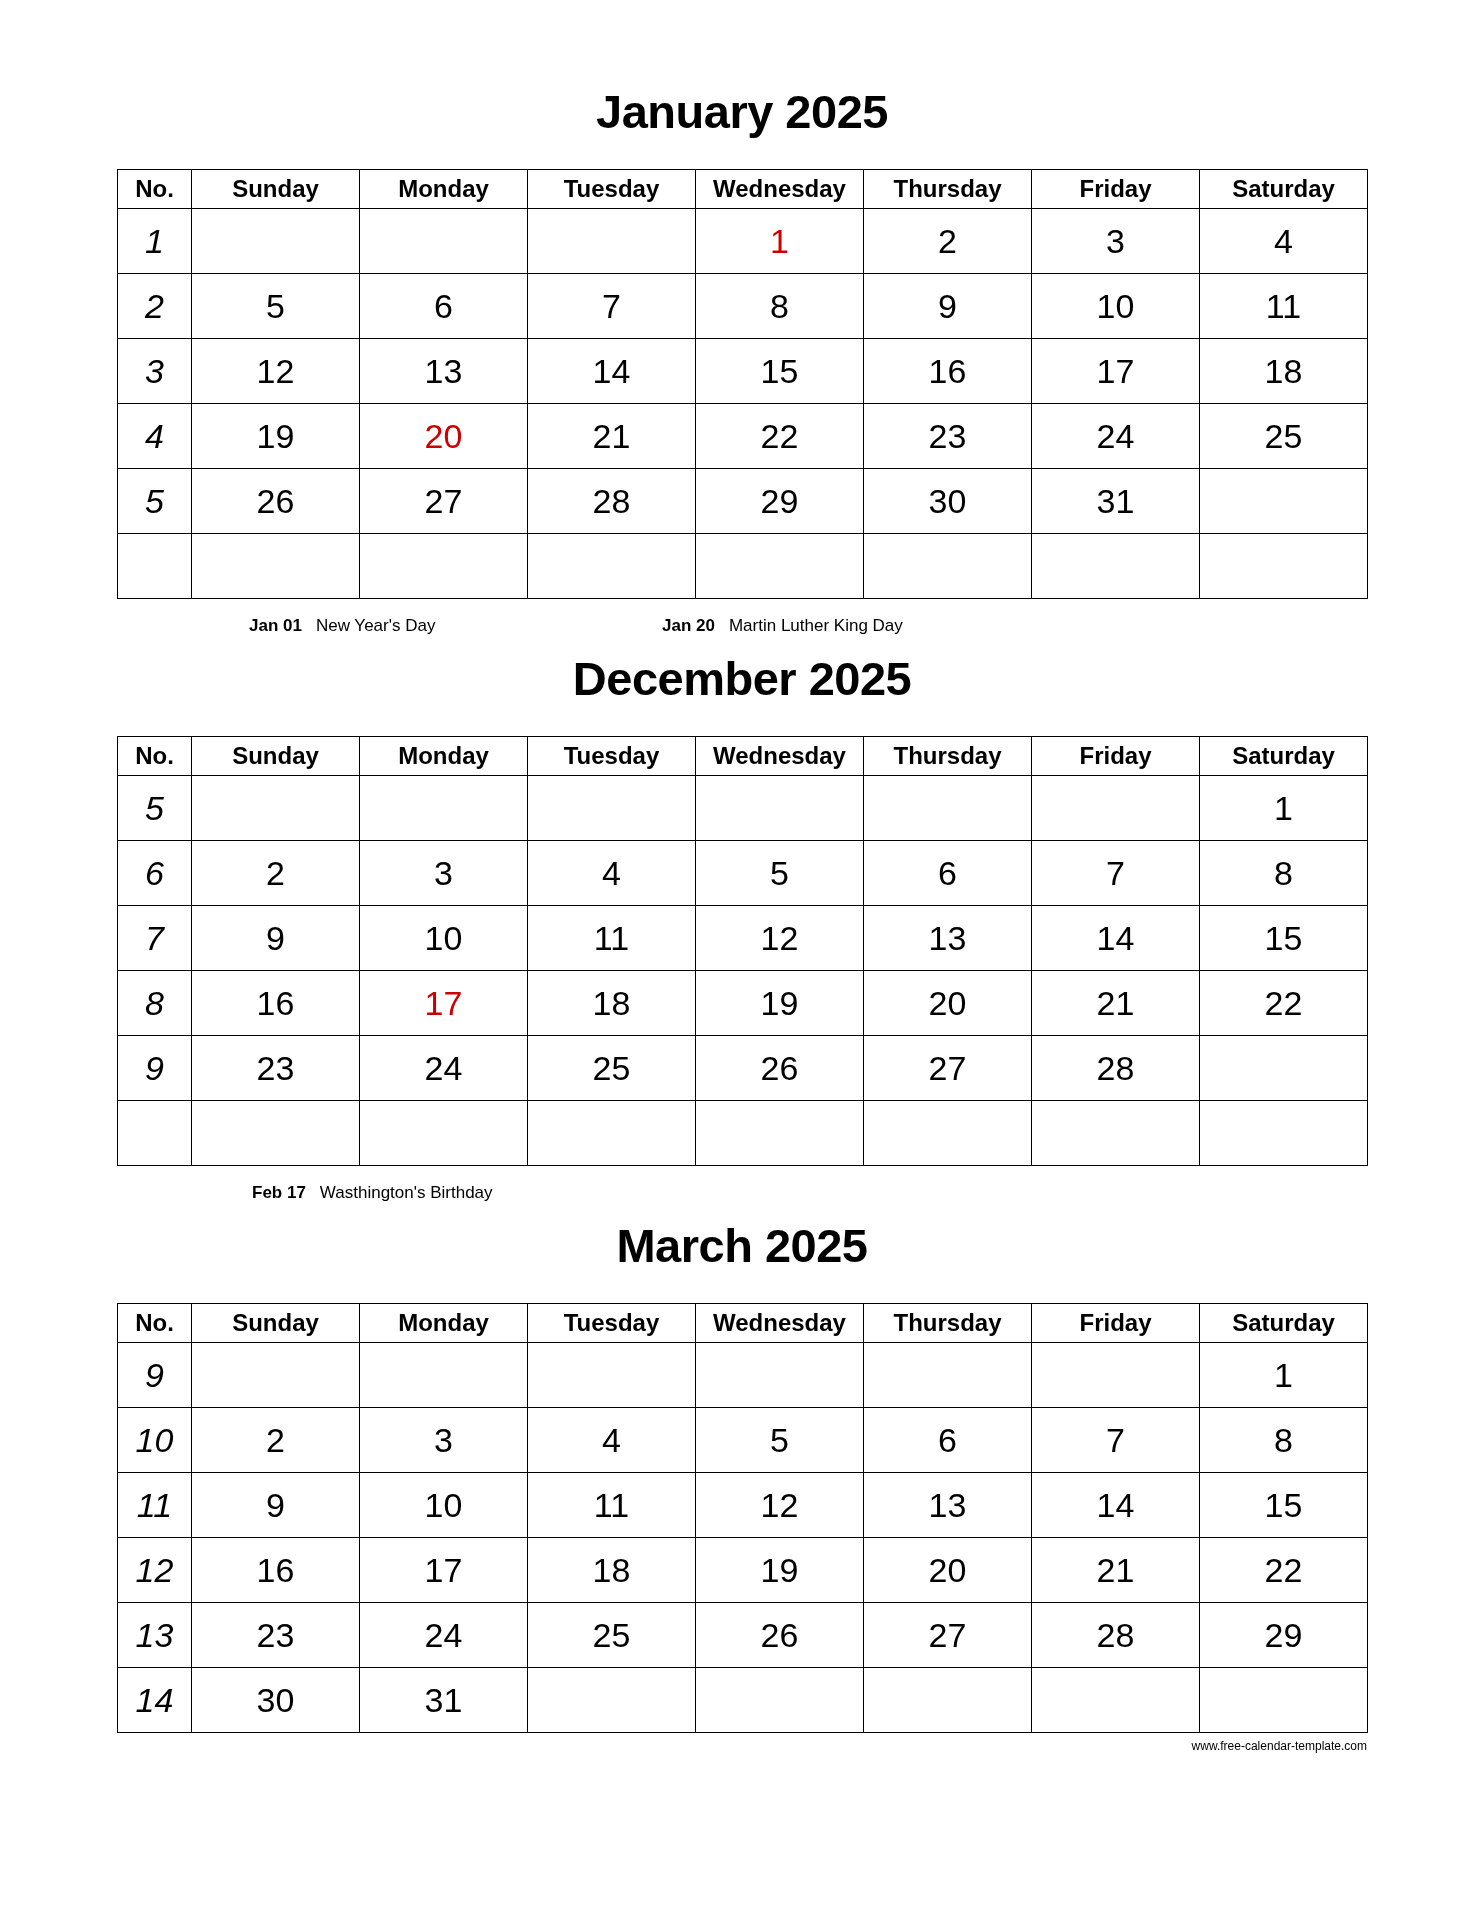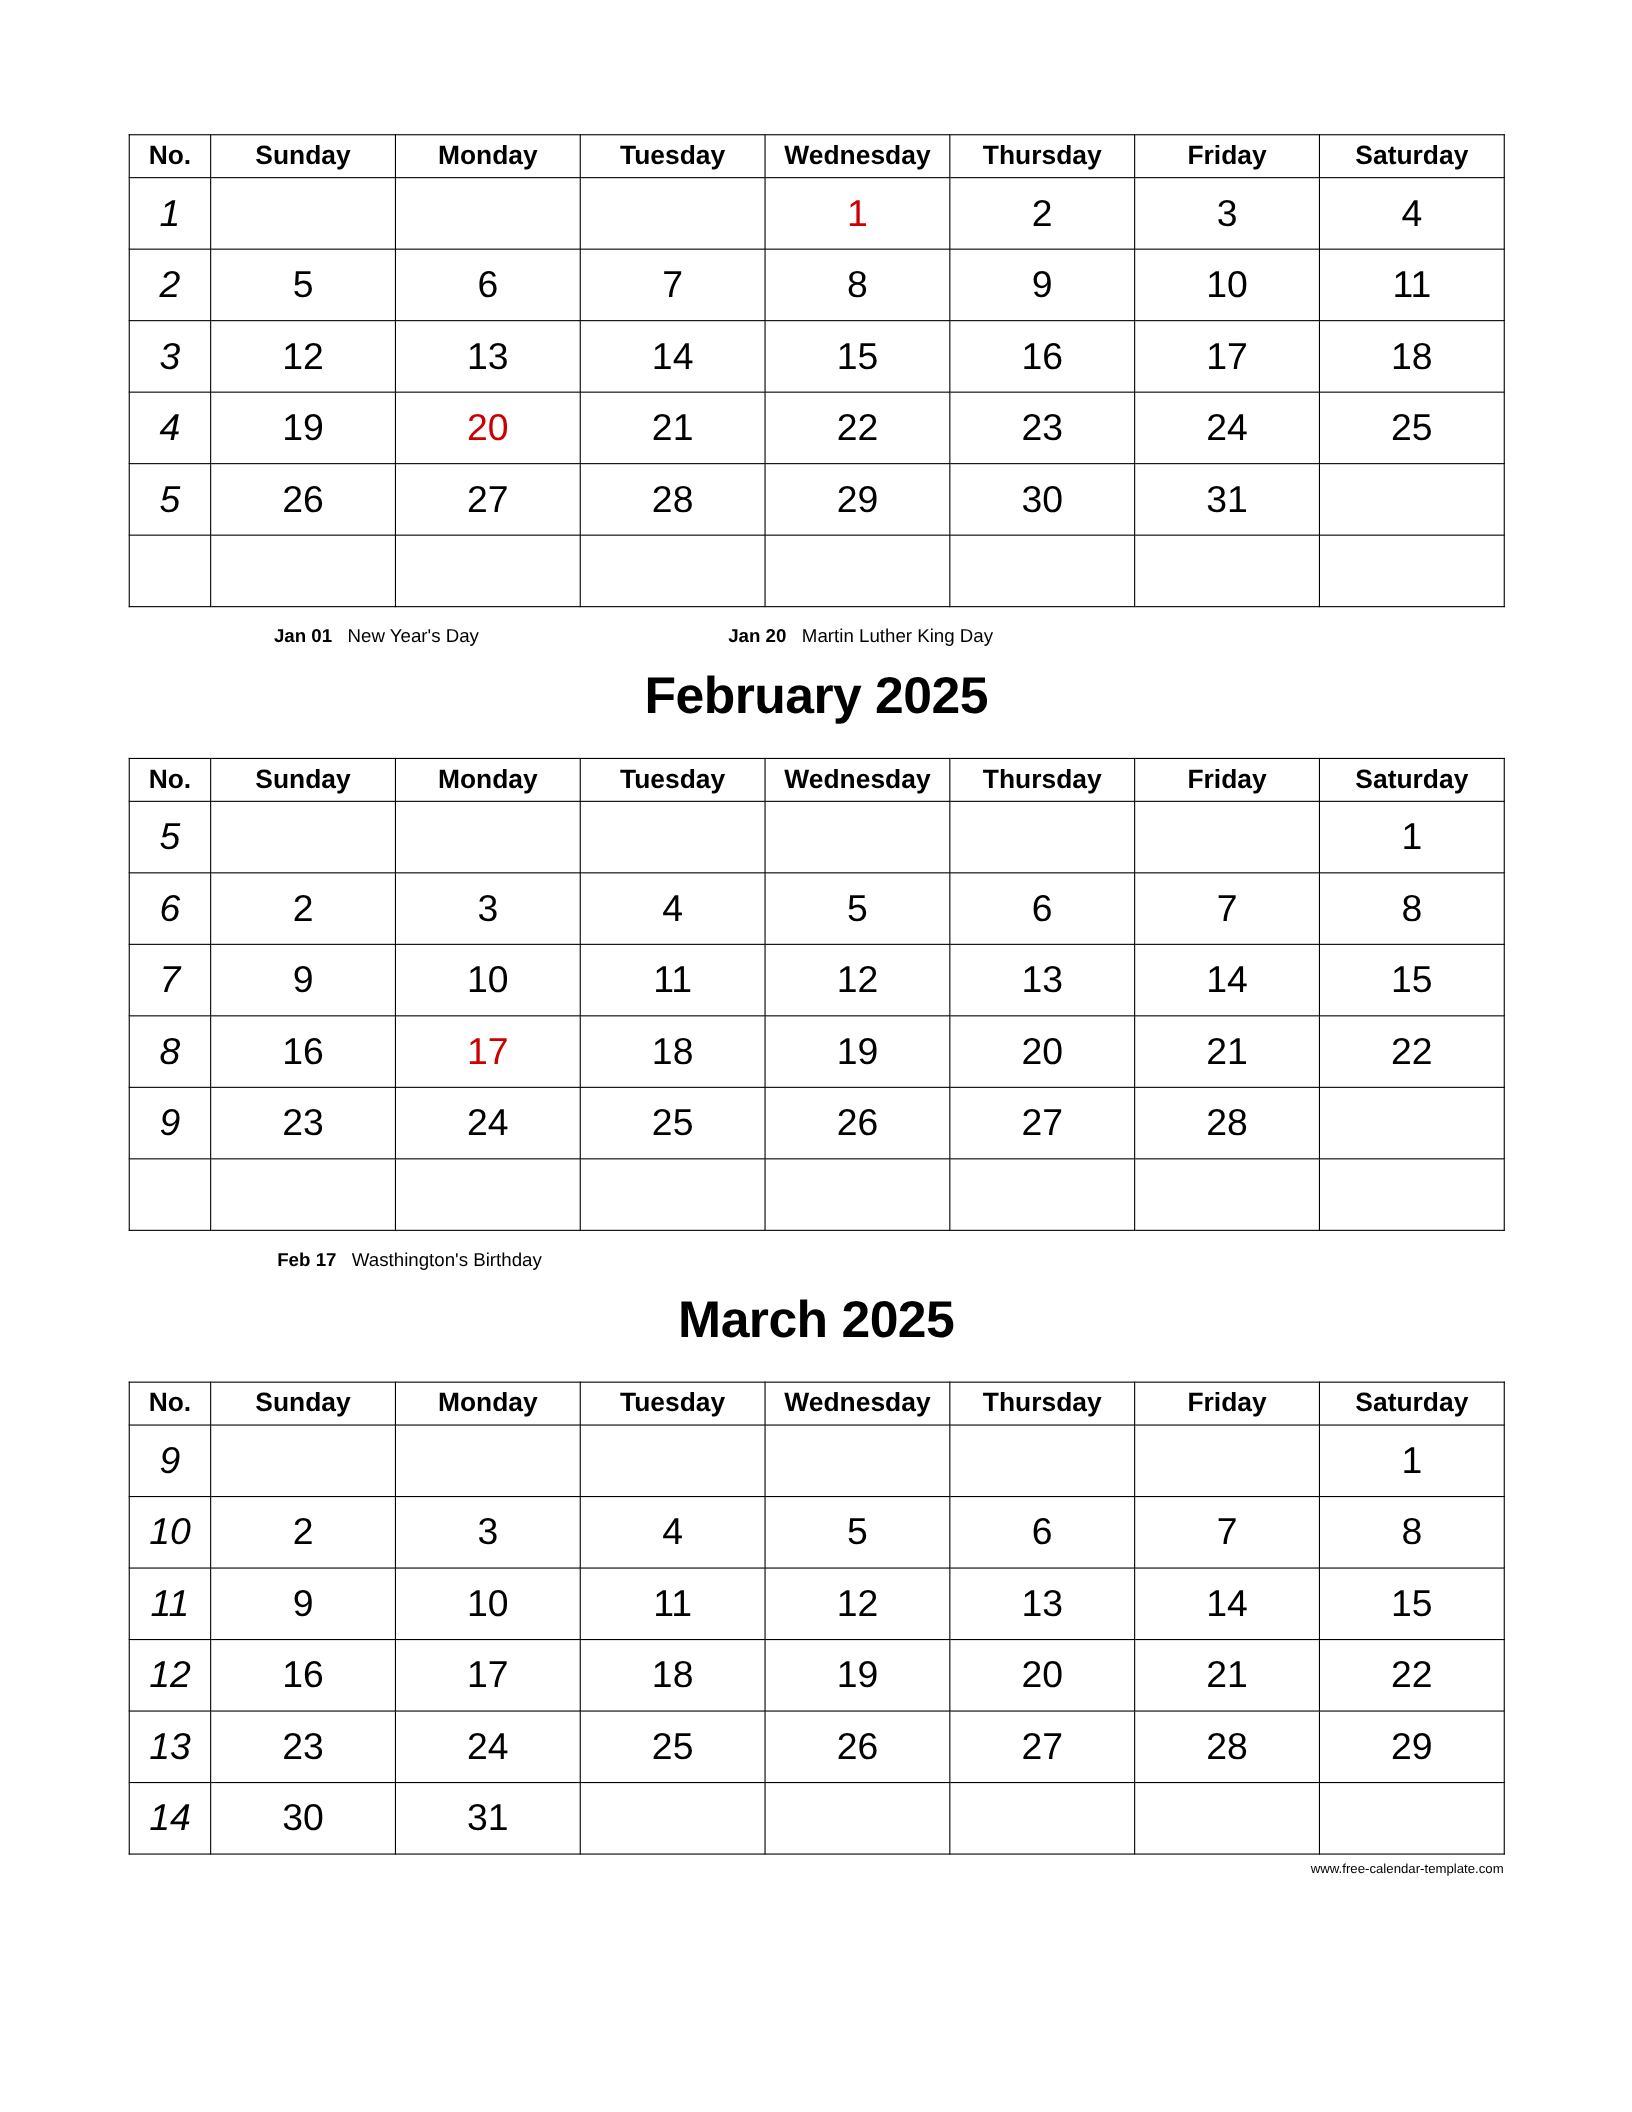--- a/index.html
+++ b/index.html
@@ -116,20 +116,21 @@
   .sp-hol-to-title { height: 10px; }
 </style>
 </head>
 <body>
 
 <div class="page">
 
   <div class="sp-title-top-1"></div>
 
   <div class="month-block">
+    <div class="month-title">January 2025</div>
     <div class="sp-title-to-table"></div>
     <table class="cal">
       <colgroup>
         <col class="no-col">
           <col class="day-col">
           <col class="day-col">
           <col class="day-col">
         <col class="day-col">
           <col class="day-col">
           <col class="day-col">
@@ -213,21 +214,21 @@
     <div class="sp-table-to-hol"></div>
     <div class="holiday-row">
         <div class="holiday-item" style="left: 132px;"><span class="hdate">Jan 01</span><span class="hname">New Year's Day</span></div>
         <div class="holiday-item" style="left: 545px;"><span class="hdate">Jan 20</span><span class="hname">Martin Luther King Day</span></div>
       </div>
   </div>
 
   <div class="sp-hol-to-title"></div>
 
   <div class="month-block">
-    <div class="month-title">February 2025</div>
+    <div class="month-title">December 2025</div>
     <div class="sp-title-to-table"></div>
     <table class="cal">
       <colgroup>
         <col class="no-col">
           <col class="day-col">
           <col class="day-col">
           <col class="day-col">
         <col class="day-col">
           <col class="day-col">
           <col class="day-col">

